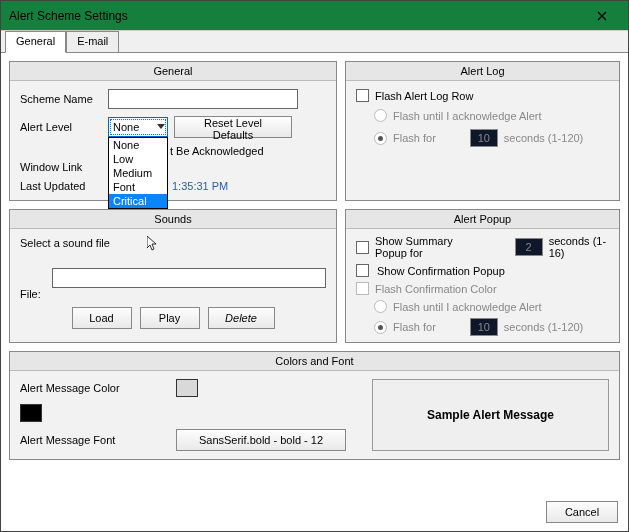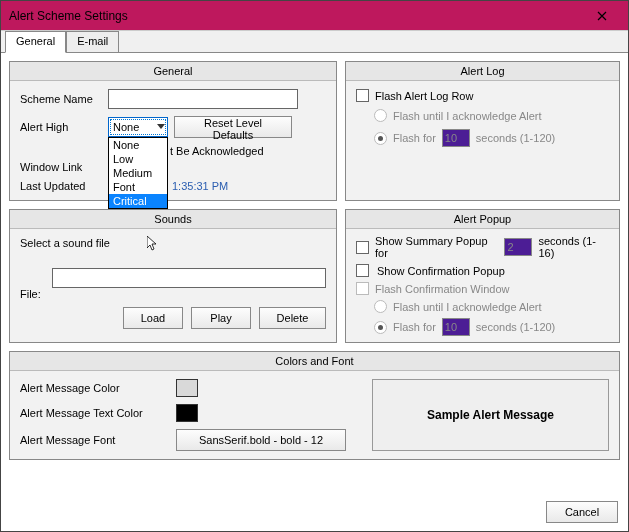--- a/index.html
+++ b/index.html
@@ -13,21 +13,21 @@
     height: 532px;
     overflow: hidden;
     border: 1px solid #444;
   }
   .titlebar {
     height: 30px;
     display: flex;
     align-items: center;
     padding: 0 6px 0 8px;
     border-bottom: 1px solid #ccc;
-    background: #be185d;
+    background: #15803d;
   }
   .titlebar .title { flex: 1; font-size: 12px; }
   .titlebar .close {
     width: 40px; height: 26px;
     display: flex; align-items: center; justify-content: center;
     font-size: 14px;
   }
   .tabs {
     display: flex;
     border-bottom: 1px solid #888;
@@ -167,23 +167,24 @@
     background: #0a84ff;
     color: #fff;
   }
   .cursor {
     position: absolute;
     left: 38px; top: 98px;
     pointer-events: none;
   }
   .mini-input {
     width: 28px; height: 18px;
-    border: 1px solid #888; background: #4c1d95;
-    font-size: 11px;
+    border: 1px solid #888; background: #0f172a;
+    text-align: center; font-size: 11px;
     color: #888;
+    margin-left: 28px;
   }
 </style>
 </head>
 <body>
 
 <div class="titlebar">
   <div class="title">Alert Scheme Settings</div>
   <div class="close">
     <svg width="10" height="10">
         <path d="M1 1 L9 9 M9 1 L1 9" stroke="#000" stroke-width="1.2"></path>
@@ -200,21 +201,21 @@
 
   <div class="row">
     <fieldset class="group" style="width:328px;">
       <div class="group-title">General</div>
       <div class="group-body">
         <div class="form-row">
           <div class="form-label">Scheme Name</div>
           <input class="text-input" style="width: 190px;" value="">
         </div>
         <div class="form-row">
-          <div class="form-label">Alert High</div>
+          <div class="form-label">Alert Level</div>
           <div class="select">
             <span>None</span>
             <svg width="8" height="6">
                 <path d="M0 0 L4 5 L8 0" fill="#333"></path>
               </svg>
             <div class="dropdown-list">
               <div class="opt">None</div>
               <div class="opt">Low</div>
               <div class="opt">Medium</div>
               <div class="opt">Font</div>
@@ -265,44 +266,44 @@
     <fieldset class="group" style="width:328px;">
       <div class="group-title">Sounds</div>
       <div class="group-body">
         <div class="form-row">
           <span>Select a sound file</span>
         </div>
         <div class="form-row">
           <span style="width:26px;margin-top:32px;">File:</span>
           <input class="text-input" style="flex: 1 1 0%;" value="">
         </div>
-        <div class="form-row" style="justify-content:flex-end; gap:8px; margin-top:4px;margin-bottom:0;">
+        <div class="form-row" style="justify-content:center; gap:8px; margin-top:4px;margin-bottom:0;">
           <button class="btn" style="width:60px;">Load</button>
           <button class="btn" style="width:60px;">Play</button>
-          <button class="btn" style="width:67px;">Delete</button>
+          <button class="btn" style="width:67px;font-style:italic;">Delete</button>
         </div>
       </div>
     </fieldset>
 
     <fieldset class="group" style="flex:1;">
       <div class="group-title">Alert Popup</div>
       <div class="group-body" style="padding:6px 10px;">
         <div class="form-row" style="margin-bottom:5px;">
           <span class="checkbox"></span>
           <span>Show Summary Popup for</span>
           <input class="mini-input" value="2" style="">
           <span>seconds (1-16)</span>
         </div>
         <div class="form-row" style="margin-bottom:5px;gap:8px;">
           <span class="checkbox"></span>
           <span>Show Confirmation Popup</span>
         </div>
         <div class="form-row dim" style="margin-bottom:5px;">
           <span class="checkbox"></span>
-          <span>Flash Confirmation Window</span>
+          <span>Flash Confirmation Color</span>
         </div>
         <div class="form-row dim" style="margin-left:18px;margin-bottom:5px;">
           <span class="radio"></span>
           <span>Flash until I acknowledge Alert</span>
         </div>
         <div class="form-row dim" style="margin-left:18px;margin-bottom:0;">
           <span class="radio filled"></span>
           <span>Flash for</span>
           <input class="mini-input" value="10" style="">
           <span>seconds (1-120)</span>
@@ -313,21 +314,20 @@
 
   <fieldset class="group" style="margin-top:8px;">
     <div class="group-title">Colors and Font</div>
     <div class="group-body" style="display:flex; gap:12px;">
       <div style="width:340px;">
         <div class="form-row">
           <div style="width:150px;">Alert Message Color</div>
           <div class="swatch" style="background:#d9d9d9;"></div>
         </div>
         <div class="form-row">
-          <div style="width:150px;">Alert Message Text Color</div>
           <div class="swatch" style="background:#000;"></div>
         </div>
         <div class="form-row" style="margin-bottom:0;">
           <div style="width:150px;">Alert Message Font</div>
           <button class="btn" style="width:170px;">SansSerif.bold - bold - 12</button>
         </div>
       </div>
       <div class="sample-box">
         <span>Sample Alert Message</span>
       </div>

